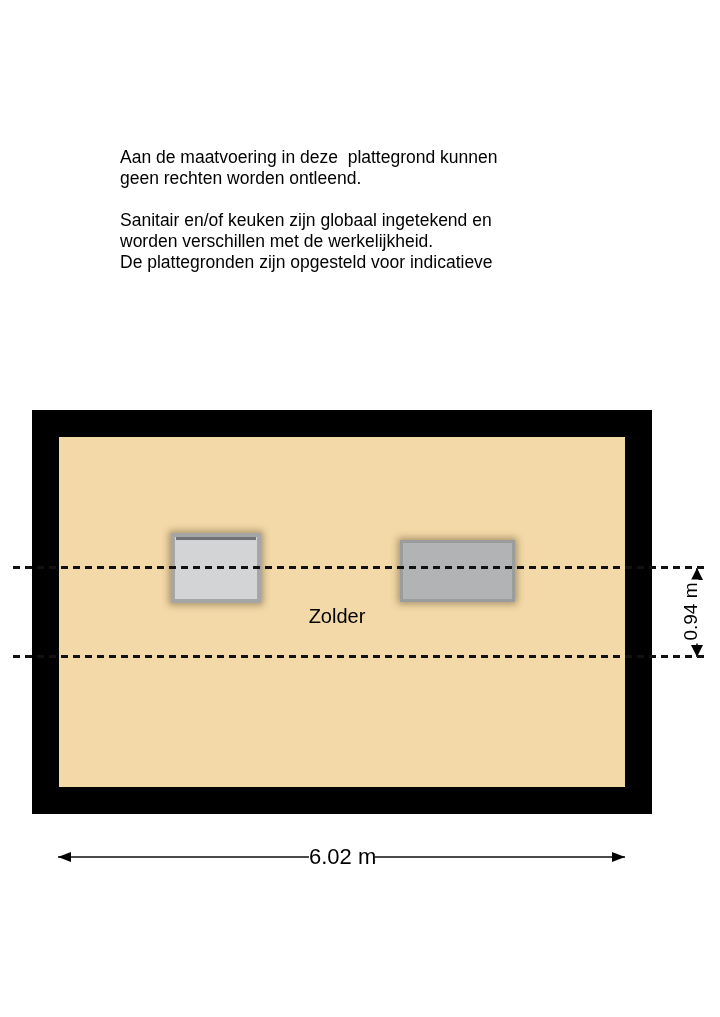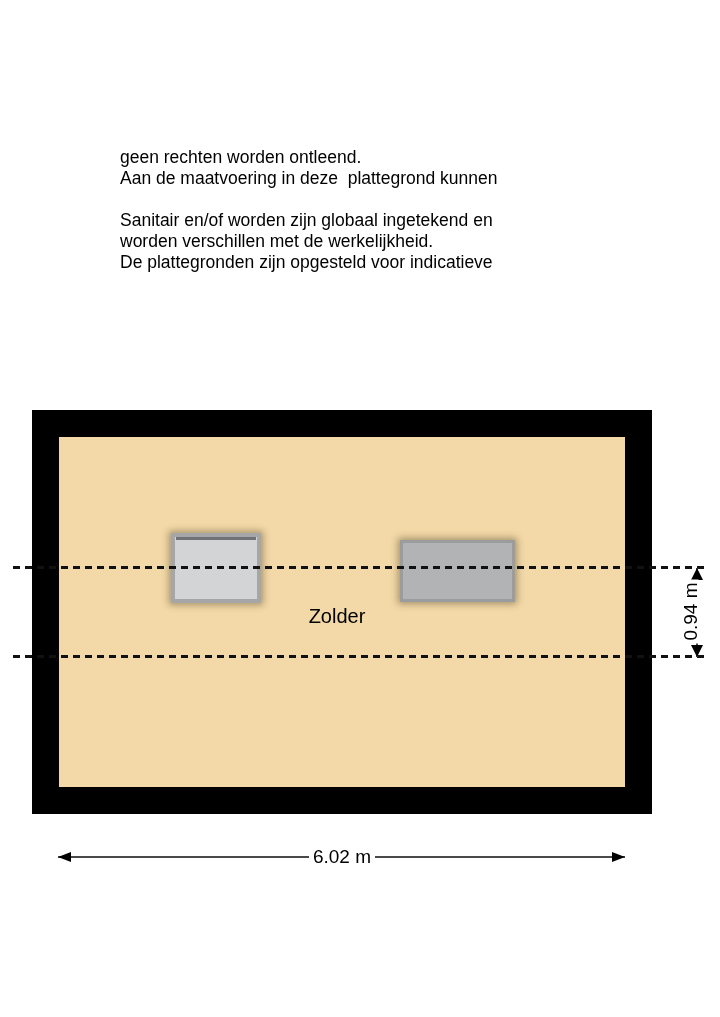--- a/index.html
+++ b/index.html
@@ -123,35 +123,35 @@
     left: 612px; top: 852px;
     border-top: 5px solid transparent;
     border-bottom: 5px solid transparent;
     border-left: 13px solid var(--dimension-arrow, #000000);
   }
   .hdim-label {
     left: 309px; top: 846px;
     width: 66px; height: 22px;
     line-height: 22px;
     text-align: center;
-    font-size: 19px;
+    font-size: 22px;
     background: #ffffff;
     white-space: pre;
   }
 </style>
 </head>
 <body>
 
 <div class="page">
 
   <div class="abs disclaimer">
+    <div class="dline">Aan de maatvoering in deze  plattegrond kunnen</div>
     <div class="dline">geen rechten worden ontleend.</div>
-    <div class="dline">Aan de maatvoering in deze  plattegrond kunnen</div>
     <div class="dline"></div>
-    <div class="dline">Sanitair en/of worden zijn globaal ingetekend en</div>
+    <div class="dline">Sanitair en/of keuken zijn globaal ingetekend en</div>
     <div class="dline">worden verschillen met de werkelijkheid.</div>
     <div class="dline">De plattegronden zijn opgesteld voor indicatieve</div>
   </div>
 
   <div class="abs plan">
     <div class="floor"></div>
   </div>
 
   <div class="abs skylight sky-left">
     <div class="sky-topbar"></div>

